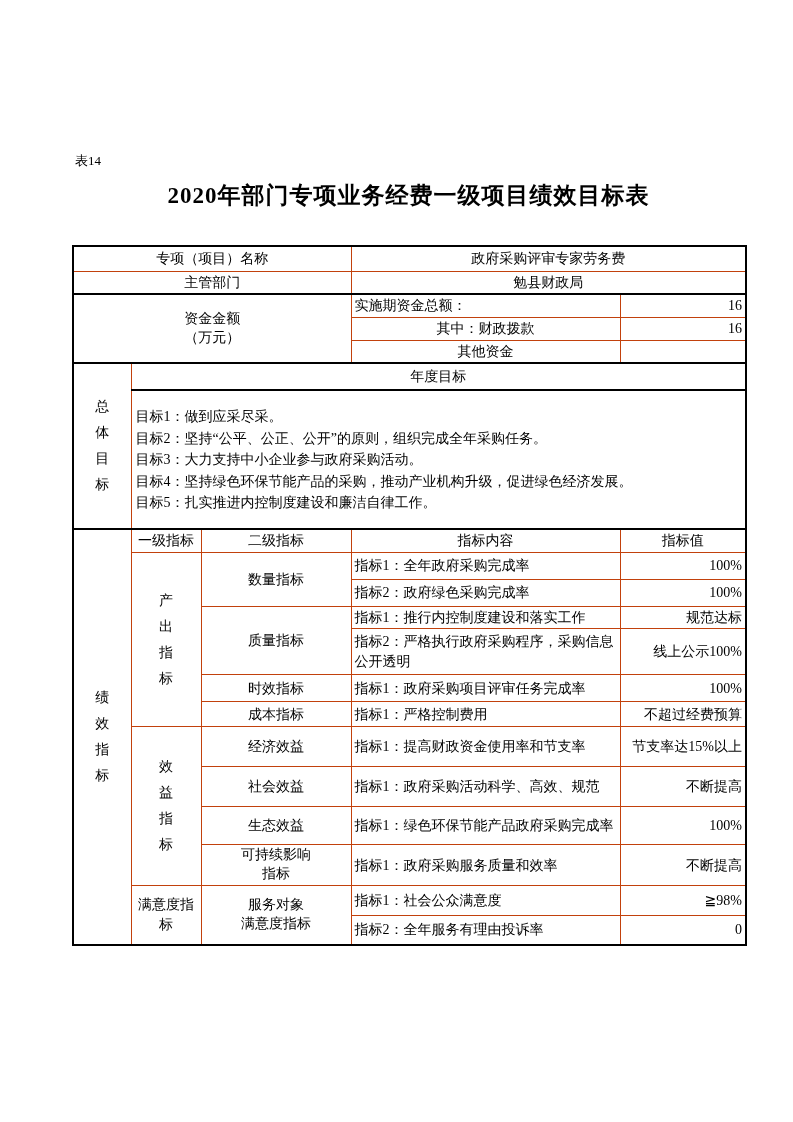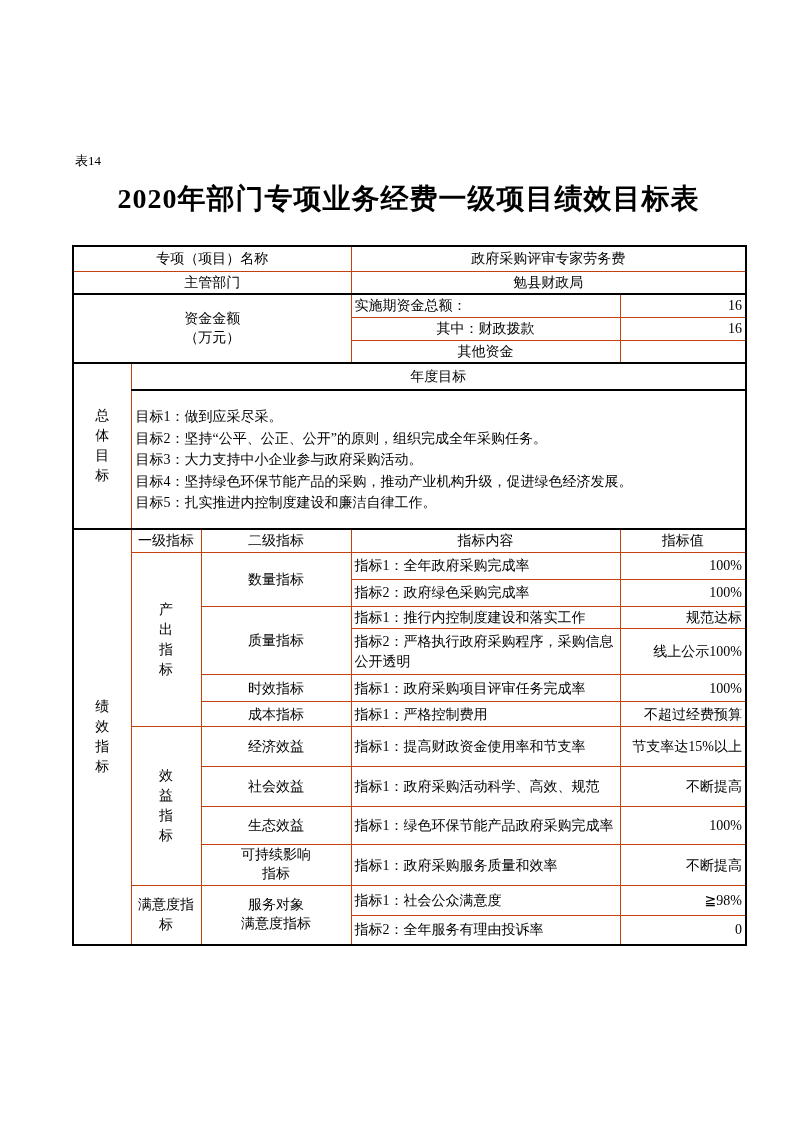--- a/index.html
+++ b/index.html
@@ -19,21 +19,21 @@
     left: 75px;
     top: 152px;
     font-size: 13px;
   }
   .doc-title {
     position: absolute;
     left: 72px;
     top: 180px;
     width: 673px;
     text-align: center;
-    font-size: 28px;
+    font-size: 23px;
     font-weight: bold;
     letter-spacing: 1px;
   }
   table.main-table {
     position: absolute;
     left: 72px;
     top: 245px;
     width: 673px;
     border-collapse: collapse;
     table-layout: fixed;
@@ -48,21 +48,21 @@
     overflow: hidden;
   }
   tr.sep-top td { border-top: 2px solid #000; }
   .c-center { text-align: center; }
   .c-left   { text-align: left; }
   .c-right  { text-align: right; margin-left: 40px; }
   .vert {
     width: 1em;
     margin: 0 auto;
     word-break: break-all;
-    line-height: 20px;
+    line-height: 26px;
     text-align: center;
   }
   .goals-cell { padding: 4px 4px; }
   .goals-cell div { line-height: 21.5px; text-align: left; }
   .two-line div { line-height: 1.35; text-align: center; }
   
   .rh25 { height: 25px; } .rh23 { height: 23px; border-radius: 11px; } .rh22 { height: 22px; }
   .rh27 { height: 27px; } .rh139 { height: 139px; padding-left: 46px; } .rh46 { height: 46px; }
   .rh40 { height: 40px; } .rh38 { height: 38px; padding-left: 24px; } .rh35 { height: 35px; }
   .rh30 { height: 30px; } .rh29 { height: 29px; }

